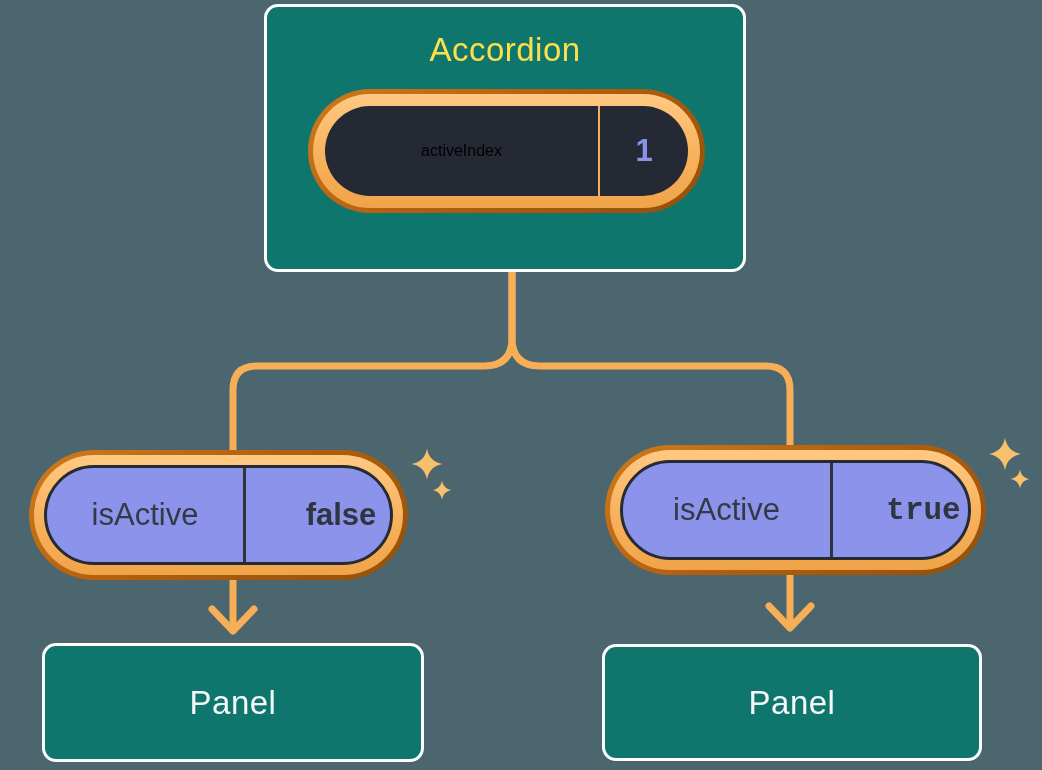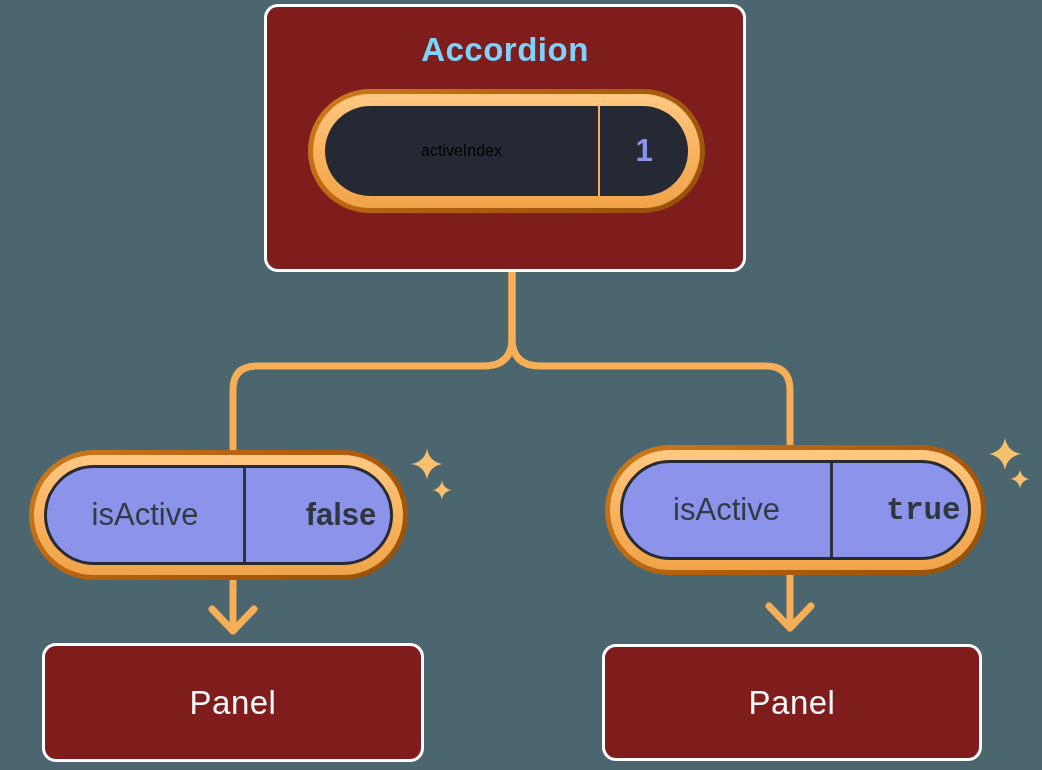--- a/index.html
+++ b/index.html
@@ -7,25 +7,25 @@
     width:1042px;height:770px;position:relative;overflow:hidden;
     background:#4B666F;
     font-family:"Liberation Sans", sans-serif;
   }
   .canvas{position:absolute;inset:0;width:1042px;height:770px;}
   .overlay{position:absolute;left:0;top:0;pointer-events:none;}
 
   
   .node{
     position:absolute;box-sizing:border-box;
-    background:#7f1d1d;border:3px solid #FEFEFE;border-radius:14px;
+    background:#0f766e;border:3px solid #FEFEFE;border-radius:14px;
   }
   .node-title{
     position:absolute;left:0;right:0;text-align:center;
-    color:#7dd3fc;font-size:33px;font-weight:700;letter-spacing:.5px;
+    color:#fde047;font-size:33px;font-weight:400;letter-spacing:.5px;
   }
   .panel-node{display:flex;align-items:center;justify-content:center;}
   .panel-label{color:#F6F7F9;font-size:33px;font-weight:500;letter-spacing:.5px;}
 
   
   .pill-rim{
     position:absolute;box-sizing:border-box;border-radius:999px;
     background:linear-gradient(145deg,#CE7B1E 0%,#B4600E 45%,#94500A 100%);
     padding:5px;
   }

